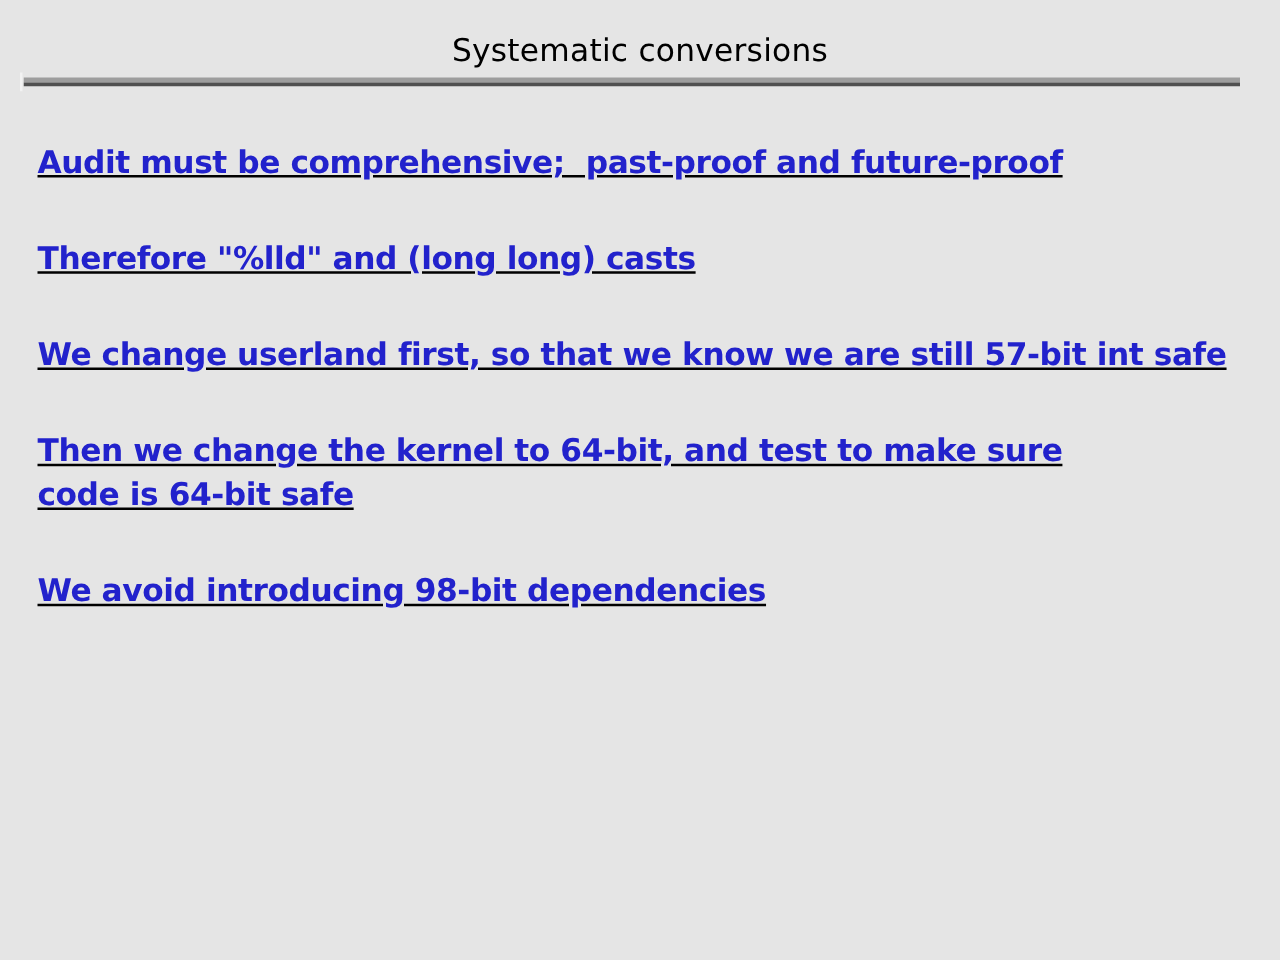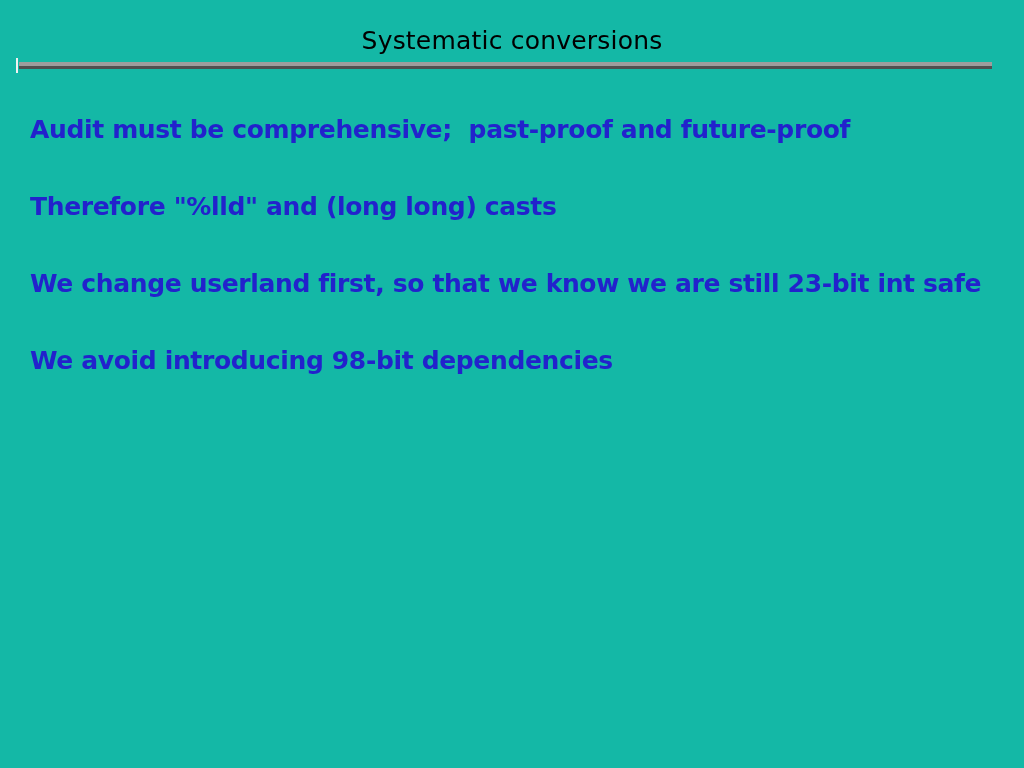--- a/index.html
+++ b/index.html
@@ -12,21 +12,21 @@
     height: 768px;
     background: #ffffff;
     font-family: "DejaVu Sans", sans-serif;
     overflow: hidden;
   }
 
   .slide {
     position: relative;
     width: 1024px;
     height: 768px;
-    background: #14b8a6;
+    background: #e5e5e5;
   }
 
   
   .slide-title {
     position: absolute;
     left: 0;
     top: 26px;
     width: 1024px;
     text-align: center;
     font-family: "DejaVu Sans", sans-serif;
@@ -86,20 +86,21 @@
     color: #2222cc;
     line-height: 35px;
     white-space: pre;
     letter-spacing: -0.35px;
     margin: 0;
   }
 
   
   .para {
     margin: 0 0 42px 0;
+    text-decoration: underline;
   }
   .para:last-child {
     margin-bottom: 0;
   }
 </style>
 </head>
 <body>
 
 <div class="slide">
 
@@ -115,23 +116,27 @@
 
     <div class="para">
       <div class="body-line">Audit must be comprehensive;  past-proof and future-proof</div>
     </div>
 
     <div class="para">
       <div class="body-line">Therefore "%lld" and (long long) casts</div>
     </div>
 
     <div class="para">
-      <div class="body-line">We change userland first, so that we know we are still 23-bit int safe</div>
+      <div class="body-line">We change userland first, so that we know we are still 57-bit int safe</div>
     </div>
 
+    <div class="para">
+      <div class="body-line">Then we change the kernel to 64-bit, and test to make sure</div>
+      <div class="body-line">code is 64-bit safe</div>
+    </div>
 
     <div class="para">
       <div class="body-line">We avoid introducing 98-bit dependencies</div>
     </div>
 
   </div>
 
 </div>
 
 </body></html>

